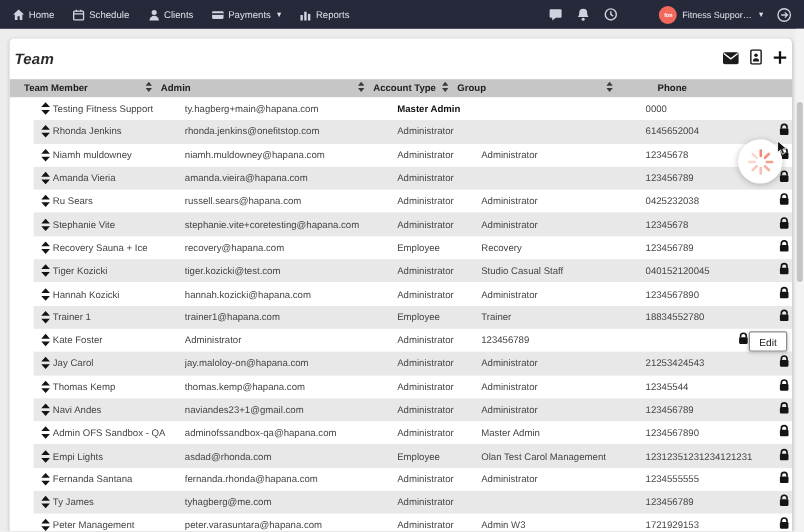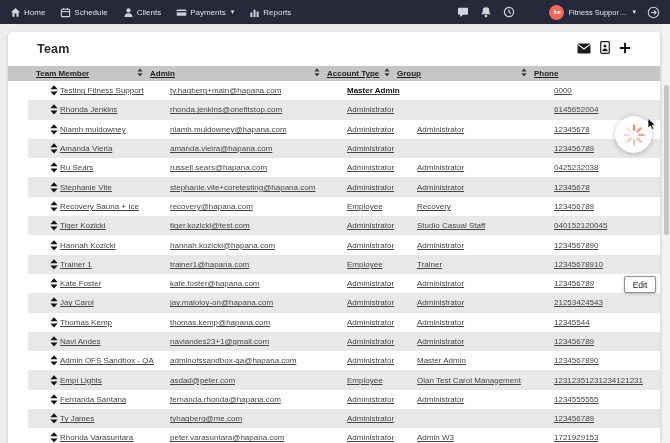--- a/index.html
+++ b/index.html
@@ -20,33 +20,33 @@
   .avatar { width:15px; height:15px; border-radius:50%; background:#f2685c; color:#fff;
     font-size:4.5px; font-weight:bold; display:flex; align-items:center; justify-content:center; }
   .user-name { font-size:7.5px; color:#e3e5ee; max-width:58px; overflow:hidden;
     text-overflow:ellipsis; white-space:nowrap; }
 
   
   .card { position:absolute; left:8px; top:32px; width:652px; height:411px;
     background:#fff; border-radius:4px 4px 0 0; box-shadow:0 1px 3px rgba(0,0,0,.18);
     overflow:hidden; }
   .card-top { height:34px; display:flex; align-items:center; justify-content:space-between;
-    padding:0 29px; }
+    padding:0 4px;font-style:italic; }
   .page-title { font-size:12.5px; font-weight:bold; color:#2c2c2c; letter-spacing:.2px; }
   .toolbar { display:flex; align-items:center; gap:9px; }
   .tool-btn { background:none; border:none; padding:0; cursor:pointer; display:flex; align-items:center; }
 
   
   .grid-cols { display:grid; grid-template-columns:12px 110px 177px 70px 137px 110px 1fr;
-    padding-left:20px; align-items:center;text-decoration:underline; }
+    padding-left:4px; align-items:center; }
   .thead { background:#c6c6c6; height:15px; font-size:8px; font-weight:bold; color:#1d1d1d; }
   .th { display:flex; align-items:center; justify-content:space-between; height:100%;
     padding-right:7px; cursor:pointer; }
   .th-member { grid-column:1/3; padding-left:8px; }
-  .th-phone { justify-content:flex-start; }
+  .th-phone { justify-content:flex-start;margin-left:30px; }
   .sort-icon { flex:0 0 auto; }
 
   .row { height:19.3px; font-size:8px; color:#454545;margin-left:20px; }
   .row:nth-child(even) { background:#e8e8e8; }
   .cell { overflow:hidden; white-space:nowrap; text-overflow:ellipsis; padding-right:6px; }
   .cell.bold { font-weight:bold; color:#111; }
   .handle { display:flex; align-items:center; justify-content:center; cursor:grab; }
   .actions { display:flex; align-items:center; justify-content:flex-end; gap:6px;
     padding-right:5px; overflow:visible; }
   .actions.hidden { visibility:hidden; }
@@ -464,21 +464,21 @@
     <span class="handle">
       <svg width="8" height="11" viewBox="0 0 8 11" fill="#141414">
             <polygon points="4,0.2 7.6,4.2 0.4,4.2"></polygon>
             <polygon points="0.4,6.6 7.6,6.6 4,10.6"></polygon>
           </svg>
     </span>
     <span class="cell name">Trainer 1</span>
     <span class="cell email">trainer1@hapana.com</span>
     <span class="cell account">Employee</span>
     <span class="cell group">Trainer</span>
-    <span class="cell phone">12345678910</span>
+    <span class="cell phone">18834552780</span>
     <span class="actions">
       <button class="icon-btn lock">
         <span><svg width="11" height="12" viewBox="0 0 12 12">
                 <path d="M3.4 5.2 V3.9 a2.6 2.6 0 0 1 5.2 0 V5.2" fill="none" stroke="#141414" stroke-width="1.5"></path>
                 <rect x="2.1" y="5" width="7.8" height="6" rx="1" fill="#141414"></rect>
               </svg></span>
       </button>
       <button class="icon-btn edit highlight">
         <span><svg width="12" height="12" viewBox="0 0 12 12" fill="#141414">
                 <path d="M1 11 L1.9 8.2 L8.4 1.7 L10.3 3.6 L3.8 10.1 Z"></path>
@@ -488,21 +488,20 @@
   </div>
 
   <div class="row grid-cols">
     <span class="handle">
       <svg width="8" height="11" viewBox="0 0 8 11" fill="#141414">
             <polygon points="4,0.2 7.6,4.2 0.4,4.2"></polygon>
             <polygon points="0.4,6.6 7.6,6.6 4,10.6"></polygon>
           </svg>
     </span>
     <span class="cell name">Kate Foster</span>
-    <span class="cell email">kate.foster@hapana.com</span>
     <span class="cell account">Administrator</span>
     <span class="cell group">Administrator</span>
     <span class="cell phone">123456789</span>
     <span class="actions">
       <button class="icon-btn lock">
         <span><svg width="11" height="12" viewBox="0 0 12 12">
                 <path d="M3.4 5.2 V3.9 a2.6 2.6 0 0 1 5.2 0 V5.2" fill="none" stroke="#141414" stroke-width="1.5"></path>
                 <rect x="2.1" y="5" width="7.8" height="6" rx="1" fill="#141414"></rect>
               </svg></span>
       </button>
@@ -623,21 +622,21 @@
   </div>
 
   <div class="row grid-cols">
     <span class="handle">
       <svg width="8" height="11" viewBox="0 0 8 11" fill="#141414">
             <polygon points="4,0.2 7.6,4.2 0.4,4.2"></polygon>
             <polygon points="0.4,6.6 7.6,6.6 4,10.6"></polygon>
           </svg>
     </span>
     <span class="cell name">Empi Lights</span>
-    <span class="cell email">asdad@peter.com</span>
+    <span class="cell email">asdad@rhonda.com</span>
     <span class="cell account">Employee</span>
     <span class="cell group">Olan Test Carol Management</span>
     <span class="cell phone">12312351231234121231</span>
     <span class="actions">
       <button class="icon-btn lock">
         <span><svg width="11" height="12" viewBox="0 0 12 12">
                 <path d="M3.4 5.2 V3.9 a2.6 2.6 0 0 1 5.2 0 V5.2" fill="none" stroke="#141414" stroke-width="1.5"></path>
                 <rect x="2.1" y="5" width="7.8" height="6" rx="1" fill="#141414"></rect>
               </svg></span>
       </button>
@@ -703,21 +702,21 @@
     </span>
   </div>
 
   <div class="row grid-cols">
     <span class="handle">
       <svg width="8" height="11" viewBox="0 0 8 11" fill="#141414">
             <polygon points="4,0.2 7.6,4.2 0.4,4.2"></polygon>
             <polygon points="0.4,6.6 7.6,6.6 4,10.6"></polygon>
           </svg>
     </span>
-    <span class="cell name">Rhonda Varasuntara</span>
+    <span class="cell name">Peter Management</span>
     <span class="cell email">peter.varasuntara@hapana.com</span>
     <span class="cell account">Administrator</span>
     <span class="cell group">Admin W3</span>
     <span class="cell phone">1721929153</span>
     <span class="actions">
       <button class="icon-btn lock">
         <span><svg width="11" height="12" viewBox="0 0 12 12">
                 <path d="M3.4 5.2 V3.9 a2.6 2.6 0 0 1 5.2 0 V5.2" fill="none" stroke="#141414" stroke-width="1.5"></path>
                 <rect x="2.1" y="5" width="7.8" height="6" rx="1" fill="#141414"></rect>
               </svg></span>

